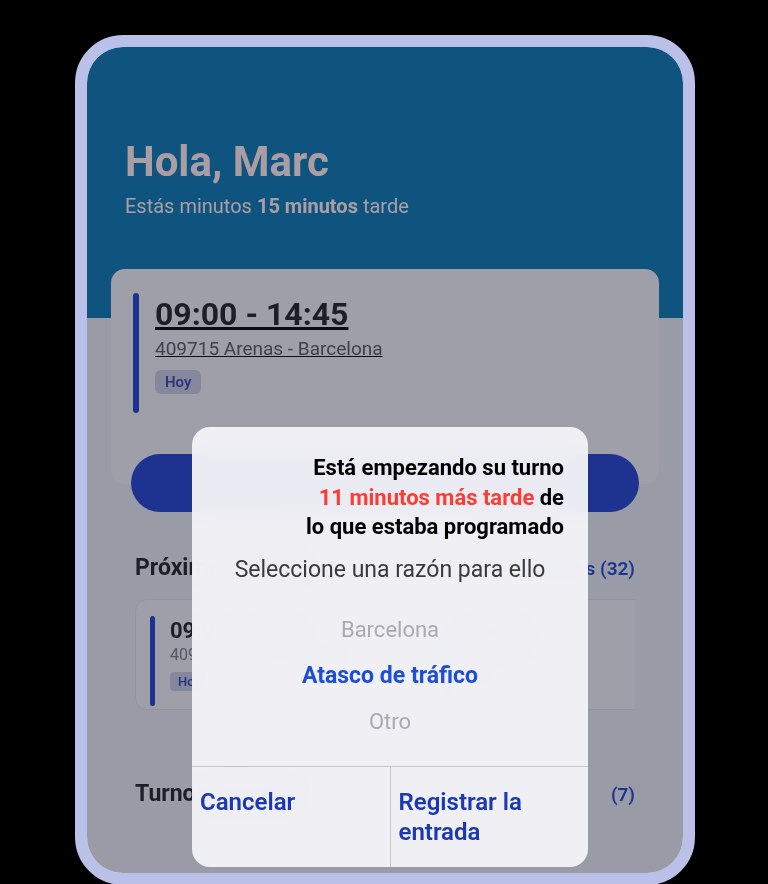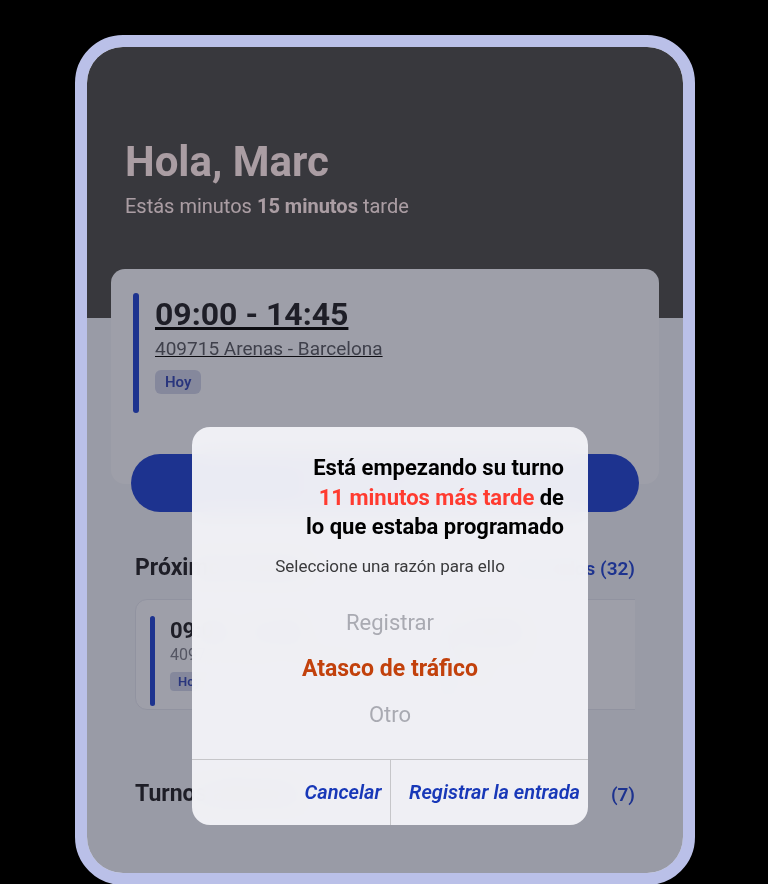--- a/index.html
+++ b/index.html
@@ -24,21 +24,21 @@
     }
     .phone-inner {
       background: #cfd1da;
       width: 100%;
       height: 100%;
       position: relative;
       overflow: hidden;
       border-radius: 36px;
     }
     .header {
-      background: #404040;
+      background: #0369a1;
       padding: 90px 38px 100px 38px;
       position: relative;
     }
     .greeting {
       color: #e8d4d6;
       font-size: 42px;
       font-weight: 700;
       margin-bottom: 8px;
     }
     .late-msg {
@@ -181,53 +181,52 @@
       text-align: right;
       font-size: 22px;
       font-weight: 700;
       color: #000;
       line-height: 1.35;
       padding: 26px 24px 0 24px;
     }
     .modal-title .red { color: #ff3b30; }
     .modal-sub {
       text-align: center;
-      font-size: 17px;
+      font-size: 23px;
       color: #3a3a3c;
       margin-top: 14px;
     }
     .picker {
       margin: 24px 0 22px 0;
       text-align: center;
       position: relative;
     }
     .picker-item {
       font-size: 22px;
       color: #a9aab2;
       padding: 10px 0;
       font-weight: 400;
     }
     .picker-item.selected {
-      color: #c2410c;
+      color: #1d4ed8;
       font-weight: 700;
       font-size: 23px;
     }
     .modal-actions {
       display: flex;
       border-top: 1px solid #c6c6c9;
     }
     .modal-btn {
       flex: 1;
-      text-align: right;
+      text-align: left;
       padding: 20px 8px;
-      font-size: 20px;
+      font-size: 24px;
       font-weight: 600;
       color: #1838b8;
       line-height: 1.25;
-      font-style: italic;
     }
     .modal-btn + .modal-btn {
       border-left: 1px solid #c6c6c9;
     }
     .dim-overlay {
       position: absolute;
       inset: 0;
       background: rgba(40,40,55,0.32);
       pointer-events: none;
     }
@@ -296,21 +295,21 @@
     <div class="dim-overlay"></div>
 
     <div class="modal">
       <div class="modal-title">
         <span>Está empezando su turno</span><br>
         <span class="red">11 minutos más tarde</span><span> de</span><br>
         <span>lo que estaba programado</span>
       </div>
       <div class="modal-sub">Seleccione una razón para ello</div>
       <div class="picker">
-        <div class="picker-item">Registrar</div>
+        <div class="picker-item">Barcelona</div>
         <div class="picker-item selected">Atasco de tráfico</div>
         <div class="picker-item">Otro</div>
       </div>
       <div class="modal-actions">
         <div class="modal-btn">Cancelar</div>
         <div class="modal-btn">Registrar la entrada</div>
       </div>
     </div>
 
   </div>

